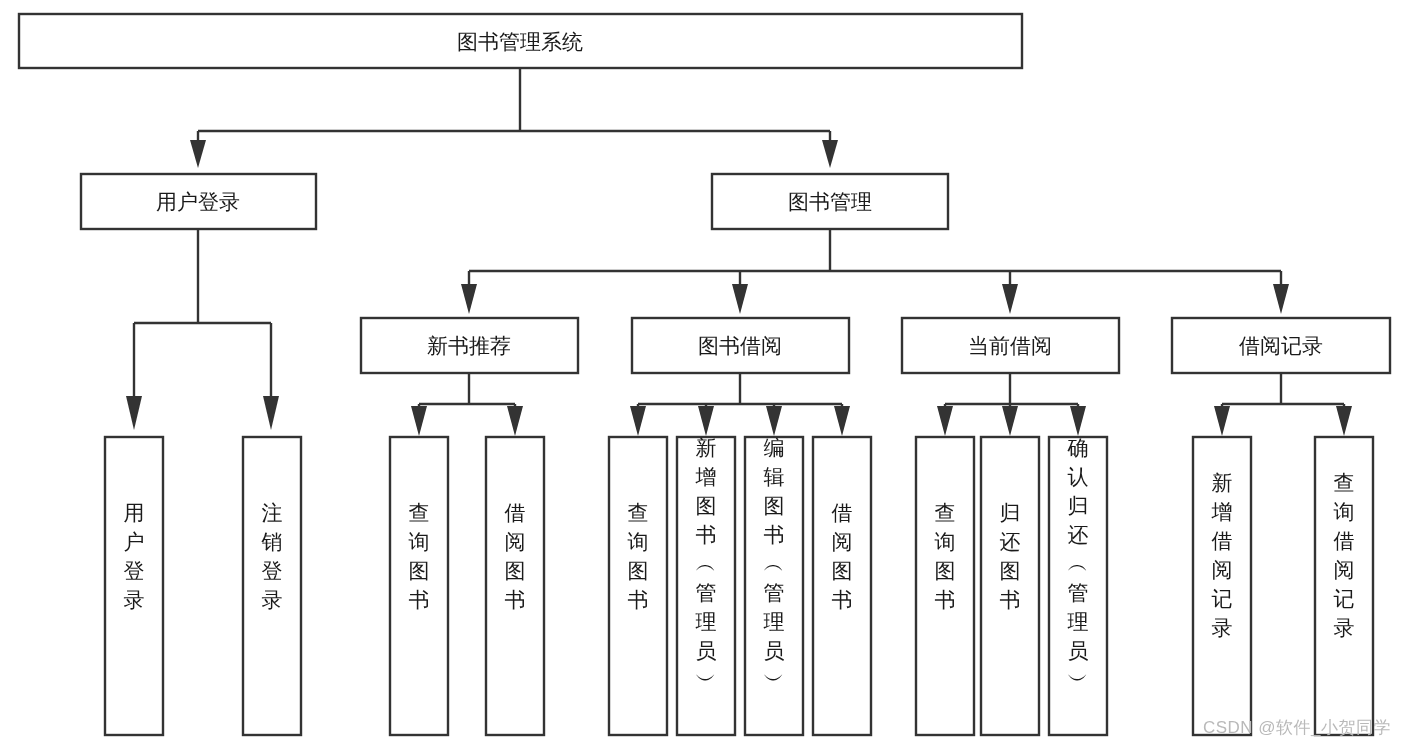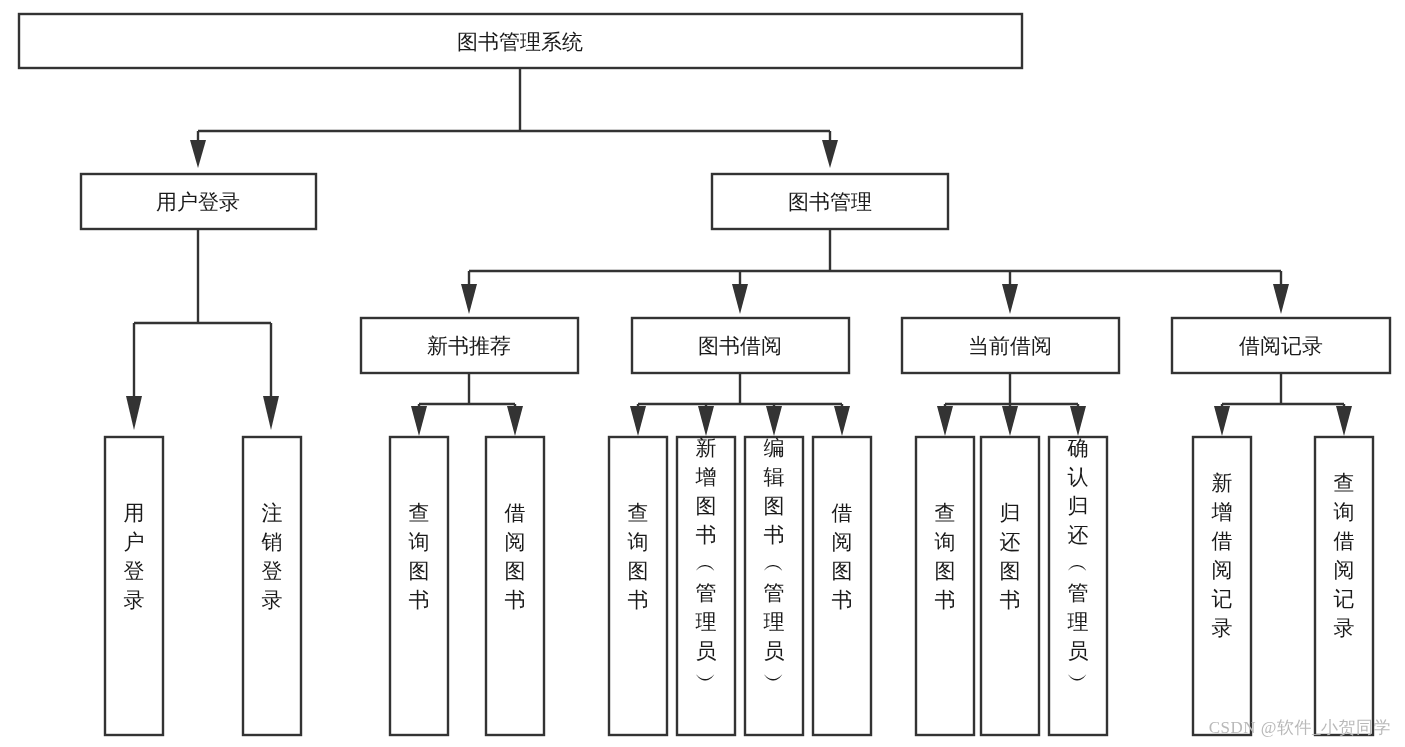--- a/index.html
+++ b/index.html
@@ -57,21 +57,21 @@
   .leaf-label {
     fill: #1a1a1a;
     font-family: "DejaVu Sans", "Liberation Sans", sans-serif;
     font-size: 21px;
     text-anchor: middle;
   }
   .watermark {
     position: absolute;
     right: 14px;
     bottom: 8px;
-    font-family: Liberation Serif, serif;
+    font-family: Liberation Sans, sans-serif;
     font-size: 17px;
     color: #b9b9b9;
     letter-spacing: 0.5px;
     white-space: nowrap;
     user-select: none;
   }
 </style>
 </head>
 <body>
 

